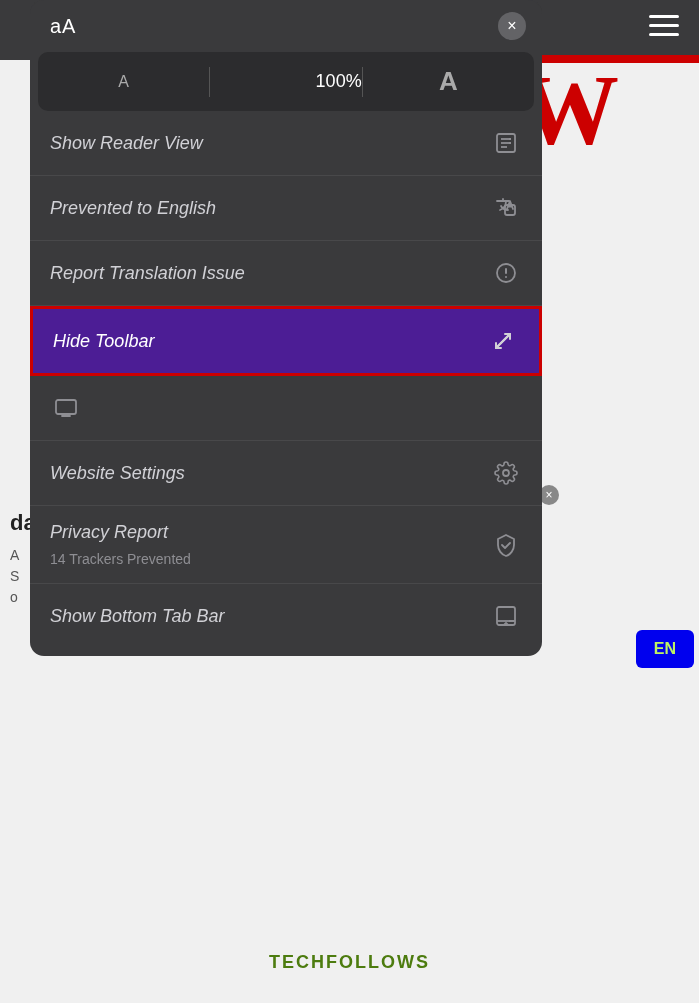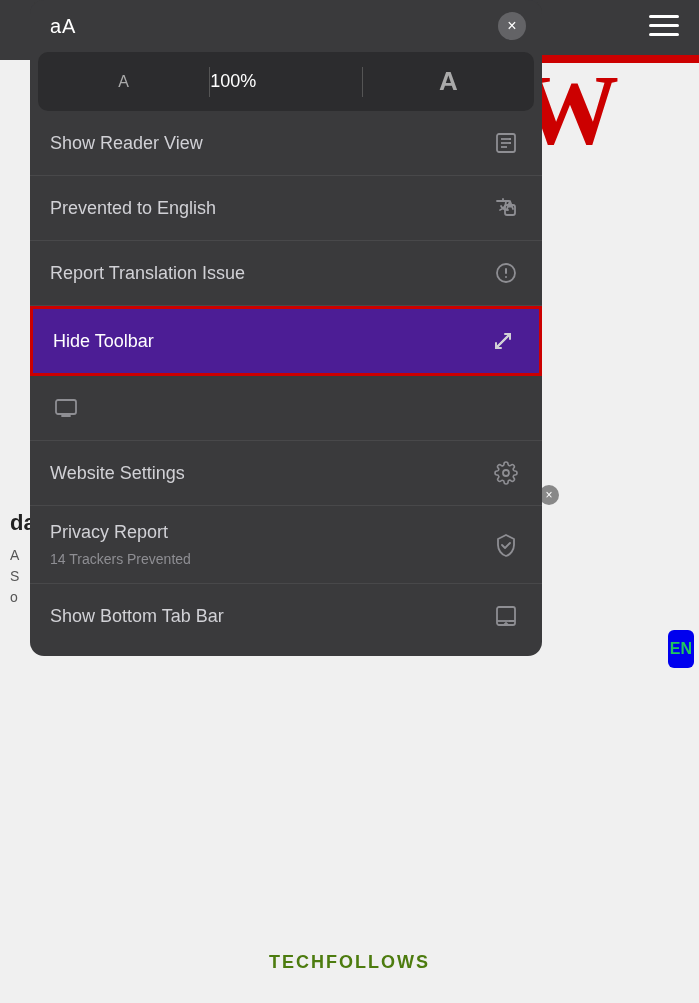--- a/index.html
+++ b/index.html
@@ -115,22 +115,22 @@
       font-size: 14px;
       color: #555;
       line-height: 1.5;
     }
 
     .blue-button {
       position: absolute;
       top: 630px;
       right: 5px;
       background: #0000ee;
-      color: #22c55e;
-      padding: 10px 2px;
+      color: #bef264;
+      padding: 10px 18px;
       font-size: 16px;
       font-weight: 600;
       border-radius: 6px;
     }
 
     
     .watermark {
       position: absolute;
       bottom: 30px;
       left: 50%;
@@ -217,21 +217,21 @@
     }
 
     .font-divider {
       width: 1px;
       height: 30px;
       background: #555;
     }
 
     .font-percent {
       flex: 1;
-      text-align: left;
+      text-align: right;
       color: #fff;
       font-size: 18px;
       padding: 14px 0;
     }
 
     
     .menu-item {
       display: flex;
       align-items: center;
       justify-content: space-between;
@@ -249,20 +249,21 @@
     }
 
     .menu-item-left {
       display: flex;
       flex-direction: column;
     }
 
     .menu-item-title {
       font-size: 18px;
       font-weight: 500;
+      font-style: italic;
     }
 
     .menu-item-subtitle {
       font-size: 14px;
       color: #8e8e93;
       margin-top: 8px;
     }
 
     .menu-item-icon {
       width: 32px;

